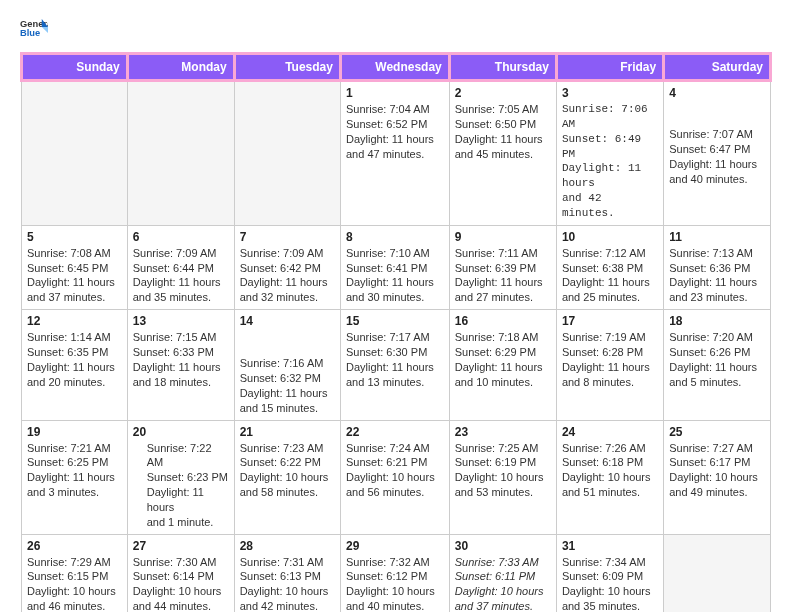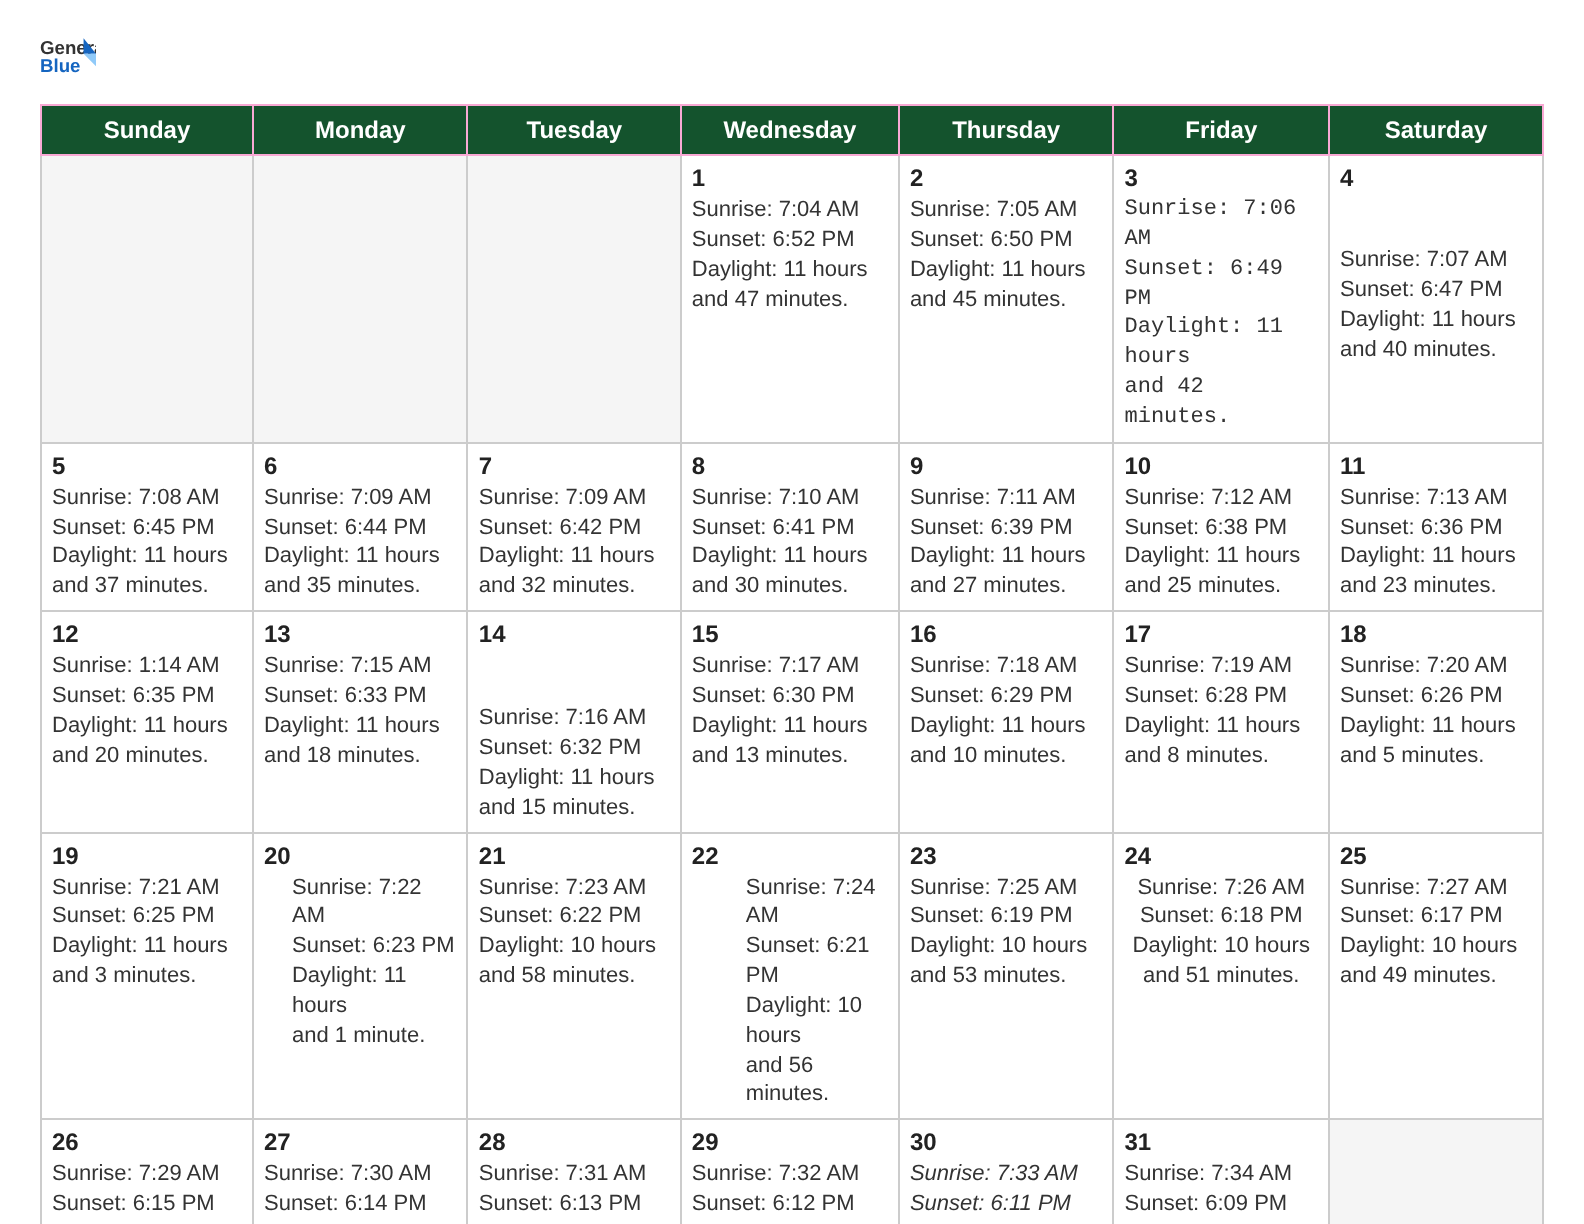--- a/index.html
+++ b/index.html
@@ -42,27 +42,27 @@
       font-size: 14px;
       color: #444;
       margin-top: 2px;
     }
     .calendar {
       width: 100%;
       border-collapse: collapse;
       margin-top: 8px;
     }
     .calendar th {
-      background: #14532d;
+      background: #8b5cf6;
       color: #fff;
       font-size: 12px;
       font-weight: bold;
-      text-align: center;
+      text-align: right;
       padding: 5px 6px;
-      border: 1px solid #f9a8d4;
+      border: 3px solid #f9a8d4;
     }
     .calendar td {
       border: 1px solid #ccc;
       vertical-align: top;
       padding: 4px 5px;
       width: 113px;
       height: 78px;
       font-size: 10px;
       color: #333;
       background: #fff;
@@ -266,35 +266,35 @@
           </td>
           <td>
             <div class="day-number">21</div>
             <div class="day-info" style="white-space: pre-line;">Sunrise: 7:23 AM
 Sunset: 6:22 PM
 Daylight: 10 hours
 and 58 minutes.</div>
           </td>
           <td>
             <div class="day-number">22</div>
-            <div class="day-info" style="white-space: pre-line; margin-left: 27px;">Sunrise: 7:24 AM
+            <div class="day-info" style="white-space: pre-line;">Sunrise: 7:24 AM
 Sunset: 6:21 PM
 Daylight: 10 hours
 and 56 minutes.</div>
           </td>
           <td>
             <div class="day-number">23</div>
             <div class="day-info" style="white-space: pre-line;">Sunrise: 7:25 AM
 Sunset: 6:19 PM
 Daylight: 10 hours
 and 53 minutes.</div>
           </td>
           <td>
             <div class="day-number">24</div>
-            <div class="day-info" style="white-space: pre-line; text-align: center;">Sunrise: 7:26 AM
+            <div class="day-info" style="white-space: pre-line;">Sunrise: 7:26 AM
 Sunset: 6:18 PM
 Daylight: 10 hours
 and 51 minutes.</div>
           </td>
           <td>
             <div class="day-number">25</div>
             <div class="day-info" style="white-space: pre-line;">Sunrise: 7:27 AM
 Sunset: 6:17 PM
 Daylight: 10 hours
 and 49 minutes.</div>

